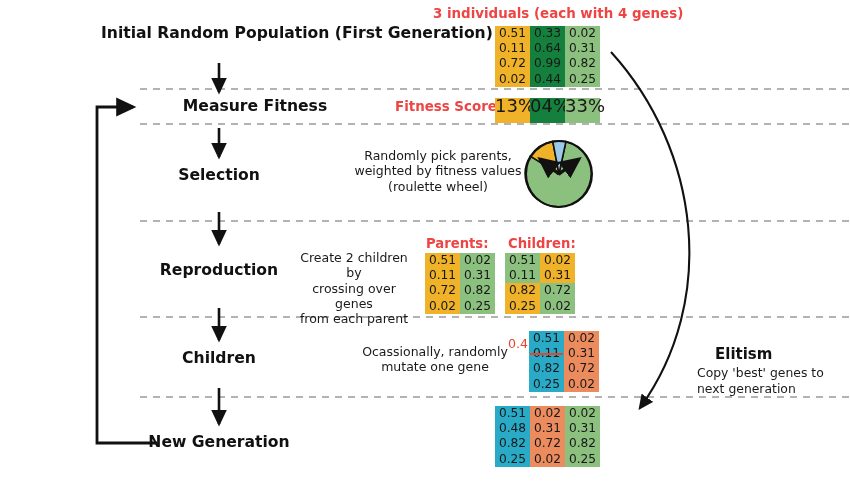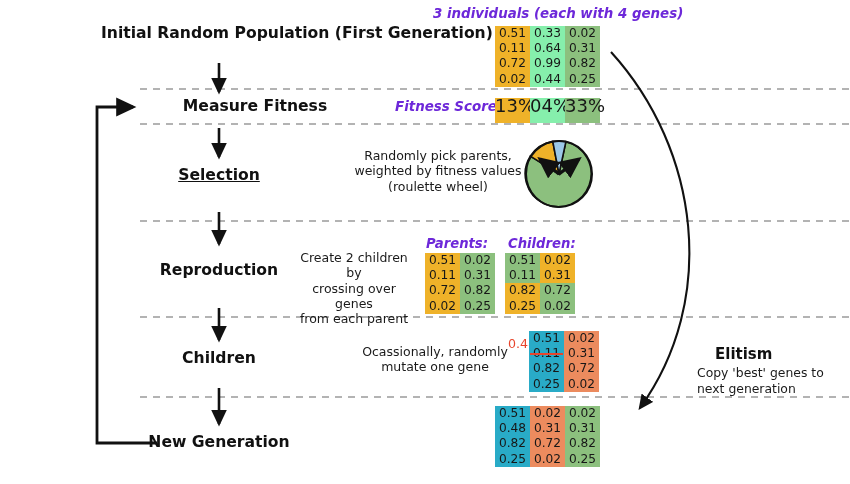--- a/index.html
+++ b/index.html
@@ -20,34 +20,34 @@
   }
 
   
   .desc{
     position:absolute;text-align:center;line-height:1.22;
     color:#1a1a1a;font-size:12.5px;white-space:pre-line;
   }
 
   
   .cap-bi{
-    position:absolute;font-weight:bold;font-style:italic;
-    color:#6d28d9;white-space:nowrap;
+    position:absolute;font-weight:bold;
+    color:#ef4444;white-space:nowrap;
   }
 
   
   .grid{position:absolute;display:flex;}
   .gcol{display:flex;flex-direction:column;align-items:center;}
   .gcell{
     width:35px;height:15.2px;line-height:15.2px;
     font-size:12.2px;text-align:center;color:#171717;
     font-family:"DejaVu Sans","Liberation Sans",sans-serif;
   }
   .c-orange{background:#efb229;}
-  .c-blue{background:#86efac;}
+  .c-blue{background:#15803d;}
   .c-green{background:#8cc07e;}
   .c-teal{background:#29abc7;}
   .c-salmon{background:#ec8b5e;}
 
   
   .outline-blue{box-shadow:0 0 0 2.2px #29abc7 inset;}
   .outline-salmon{box-shadow:0 0 0 2.2px #ec8b5e inset;}
 
   
   .fit-row{position:absolute;display:flex;}
@@ -100,21 +100,21 @@
     <path d="M157,443 L97,443 L97,107 L133,107" stroke="#111" stroke-width="2.8" fill="none" marker-end="url(#ah2)"></path>
 
     <path d="M611,52 C700,150 718,300 640,408" stroke="#111" stroke-width="2.1" fill="none" marker-end="url(#ah2)"></path>
   </svg>
 
   <div class="stage-label" style="left:101px;top:24px;width:236px;font-size:15.6px;">Initial Random Population
 (First Generation)</div>
 
   <div class="stage-label" style="left:139px;top:97px;width:160px;font-size:15.6px;margin-left:36px;">Measure Fitness</div>
 
-  <div class="stage-label" style="left:139px;top:166px;width:160px;font-size:15.6px;text-decoration:underline;">Selection</div>
+  <div class="stage-label" style="left:139px;top:166px;width:160px;font-size:15.6px;">Selection</div>
 
   <div class="stage-label" style="left:129px;top:261px;width:180px;font-size:15.6px;">Reproduction</div>
 
   <div class="stage-label" style="left:139px;top:349px;width:160px;font-size:15.6px;">Children</div>
 
   <div class="stage-label" style="left:129px;top:433px;width:180px;font-size:15.6px;">New Generation</div>
 
   <div class="cap-bi" style="left:433px;top:6px;font-size:13.4px;">3 individuals (each with 4 genes)</div>
 
   <div class="grid" style="left:495px;top:26px;">

